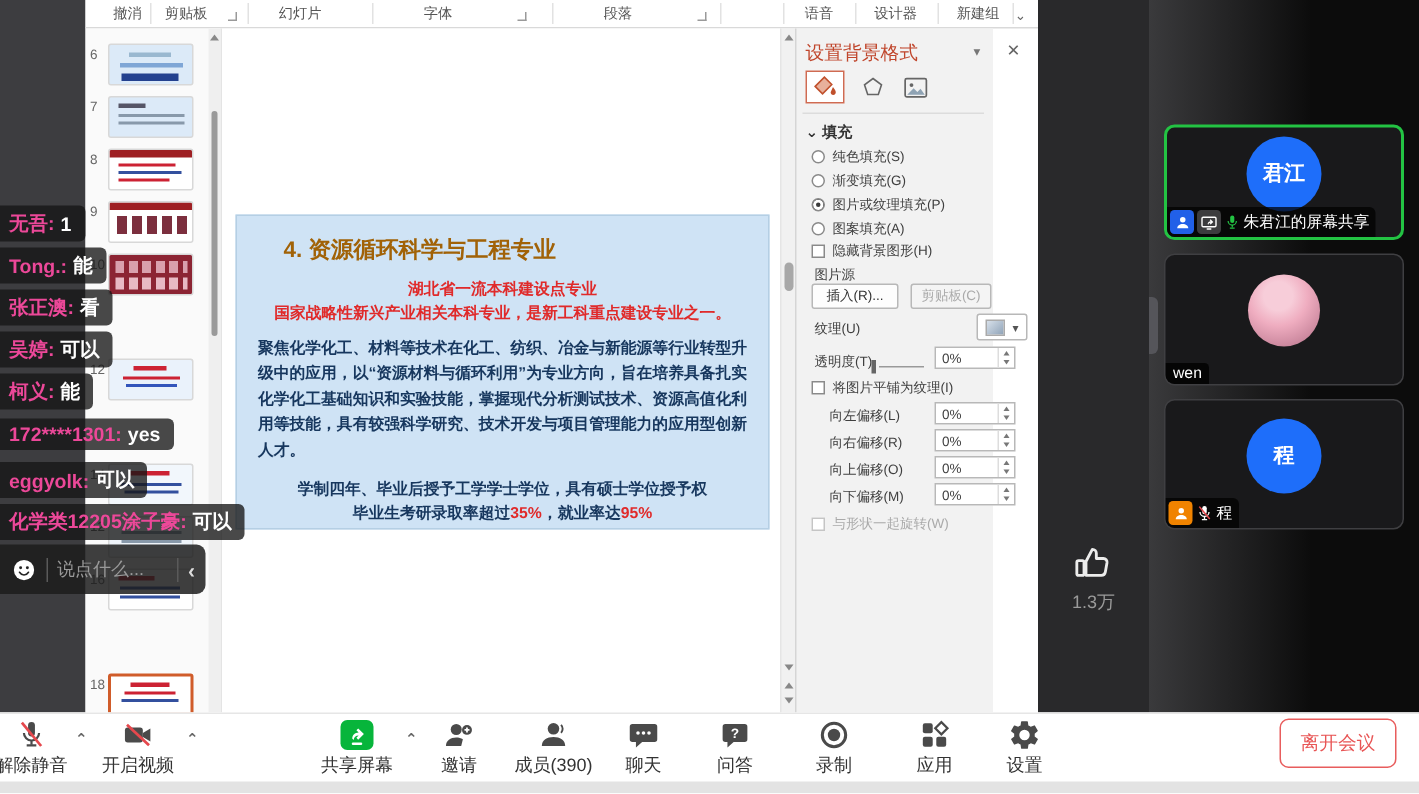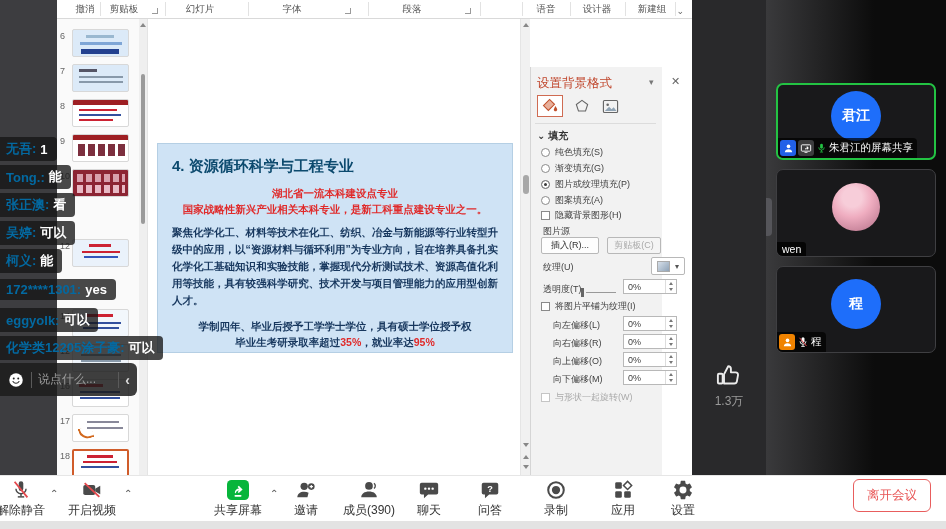--- a/index.html
+++ b/index.html
@@ -39,32 +39,32 @@
 .th17::after{content:"";position:absolute;left:6px;top:12px;width:12px;height:10px;border-bottom:2px solid #d2691e;border-left:2px solid #d2691e;border-radius:0 0 0 10px;transform:rotate(-15deg);}
 .th18{background-color:#fff;background-image:linear-gradient(#c23,#c23),linear-gradient(#c23,#c23),linear-gradient(#33509e,#33509e);background-size:26px 3px,34px 2px,38px 2px;background-position:13px 4px,9px 10px,7px 15px;}
 .tp-scroll{position:absolute;right:0;top:0;width:8px;height:456px;background:#efefef;}
 .tp-thumb{position:absolute;left:2px;top:55px;width:4px;height:150px;background:#9a9a9a;border-radius:2px;}
 .tri-up{width:0;height:0;border-left:3px solid transparent;border-right:3px solid transparent;border-bottom:4px solid #888;}
 .tri-down{width:0;height:0;border-left:3px solid transparent;border-right:3px solid transparent;border-top:4px solid #888;}
 
 
 .main-area{position:absolute;left:148px;top:19px;width:372px;height:456px;background:#fff;}
 .slide-box{position:absolute;left:9px;top:124px;width:356px;height:210px;background:#cfe3f5;border:1px solid #b5cfe4;padding:11px 14px 8px 14px;}
-.sl-title{font-size:15px;font-weight:bold;color:#0c4a6e;margin:2px 0 9px 0;}
+.sl-title{font-size:15px;font-weight:bold;color:#a16207;margin:2px 0 9px 17px;}
 .sl-center{font-size:10.5px;font-weight:bold;color:#e02a2a;text-align:center;line-height:16px;}
 .sl-para{font-size:10.5px;font-weight:bold;color:#17375e;line-height:17px;text-align:justify;margin-top:7px;}
 .sl-navy{font-size:10.5px;font-weight:bold;color:#17375e;text-align:center;line-height:16px;}
 .sl-navy:first-of-type{margin-top:9px;}
 .sl-red{color:#e02a2a;}
 .ma-scroll{position:absolute;left:520px;top:19px;width:10px;height:456px;background:#f1f1f1;border-left:1px solid #e5e5e5;}
 .ma-thumb{position:absolute;left:2px;top:156px;width:6px;height:19px;background:#a8a8a8;border-radius:3px;}
 .ma-btn{position:absolute;left:2px;}
 
 
-.fmt-panel{position:absolute;left:530px;top:19px;width:132px;height:456px;background:#f2f2f2;border-left:1px solid #d5d5d5;font-size:9px;color:#3f3f3f;margin-top:48px;}
+.fmt-panel{position:absolute;left:530px;top:19px;width:132px;height:456px;background:#f2f2f2;border-left:1px solid #d5d5d5;font-size:9px;color:#3f3f3f;}
 .fp-title{position:absolute;left:6px;top:8px;font-size:12.5px;color:#c0462c;}
 .fp-caret{position:absolute;left:118px;top:10px;color:#777;font-size:9px;}
 .fp-close{position:absolute;left:140px;top:8px;color:#666;font-size:11px;}
 .fp-tab{position:absolute;top:28px;width:26px;height:22px;display:flex;align-items:center;justify-content:center;}
 .fp-tab.sel{border:1px solid #cf6b52;background:#fff;}
 .fp-div{position:absolute;left:4px;right:6px;top:56px;height:1px;background:#dcdcdc;}
 .fp-sec{position:absolute;left:6px;top:62px;font-size:10px;font-weight:bold;color:#333;}
 .fp-row{position:absolute;left:10px;display:flex;align-items:center;gap:5px;white-space:nowrap;}
 .radio{width:9px;height:9px;border:1px solid #8a8a8a;border-radius:50%;background:#fff;flex:none;}
 .radio.on{box-shadow:inset 0 0 0 2px #fff;background:#3a3a3a;}
@@ -100,21 +100,21 @@
 .vbadge{width:16px;height:16px;border-radius:3px;display:flex;align-items:center;justify-content:center;flex:none;}
 .vb-blue{background:#2160e8;}
 .vb-dark{background:#3c3c3e;}
 .vb-orange{background:#f08300;}
 .vname{color:#fff;font-size:10.5px;white-space:nowrap;}
 .vlabel{position:absolute;left:0;bottom:0;background:rgba(0,0,0,.8);color:#fff;font-size:10.5px;padding:1px 5px;border-radius:0 3px 0 0;}
 .panel-handle{position:absolute;left:0;top:198px;width:6px;height:38px;background:#55555a;border-radius:0 4px 4px 0;}
 
 
 .chat-msg{position:absolute;left:0;display:inline-flex;gap:4px;align-items:center;background:rgba(22,22,22,.78);color:#fff;font-size:13px;font-weight:bold;padding:3px 9px 3px 6px;border-radius:0 4px 4px 0;white-space:nowrap;z-index:40;}
-.chat-name{color:#0369a1;}
+.chat-name{color:#ec4899;}
 .chat-input{position:absolute;left:0;top:363px;width:137px;height:33px;background:rgba(28,28,28,.85);border-radius:0 6px 6px 0;display:flex;align-items:center;gap:6px;padding:0 7px;z-index:40;}
 .chat-div{width:1px;height:16px;background:#5a5a5a;flex:none;}
 .chat-ph{color:#9a9a9a;font-size:12px;flex:1;white-space:nowrap;overflow:hidden;}
 .chat-collapse{color:#ddd;font-size:14px;font-weight:bold;}
 
 
 .btoolbar{position:absolute;left:0;top:475px;width:946px;height:46px;background:#fff;border-top:1px solid #e6e6e6;z-index:50;}
 .tb-item{position:absolute;top:3px;transform:translateX(-50%);display:flex;flex-direction:column;align-items:center;gap:1px;}
 .tb-label{font-size:12px;color:#333;white-space:nowrap;}
 .tb-caret{position:absolute;top:12px;font-size:10px;color:#666;font-weight:bold;}
@@ -182,24 +182,20 @@
         <span class="thumb-num">14</span>
         <div class="th-box th14"></div>
       </div>
     <div class="thumb-row" style="top:325px">
         <span class="thumb-num">12</span>
         <div class="th-box th15"></div>
       </div>
     <div class="thumb-row" style="top:360px">
         <span class="thumb-num">16</span>
         <div class="th-box th16"></div>
-      </div>
-    <div class="thumb-row" style="top:395px">
-        <span class="thumb-num">17</span>
-        <div class="th-box th17"></div>
       </div>
     <div class="thumb-row" style="top:430px">
         <span class="thumb-num">18</span>
         <div class="th-box th18 th-sel"></div>
       </div>
     <div class="tp-scroll">
       <div class="tri-up" style="margin:4px auto 0"></div>
       <div class="tp-thumb"></div>
     </div>
   </div>

